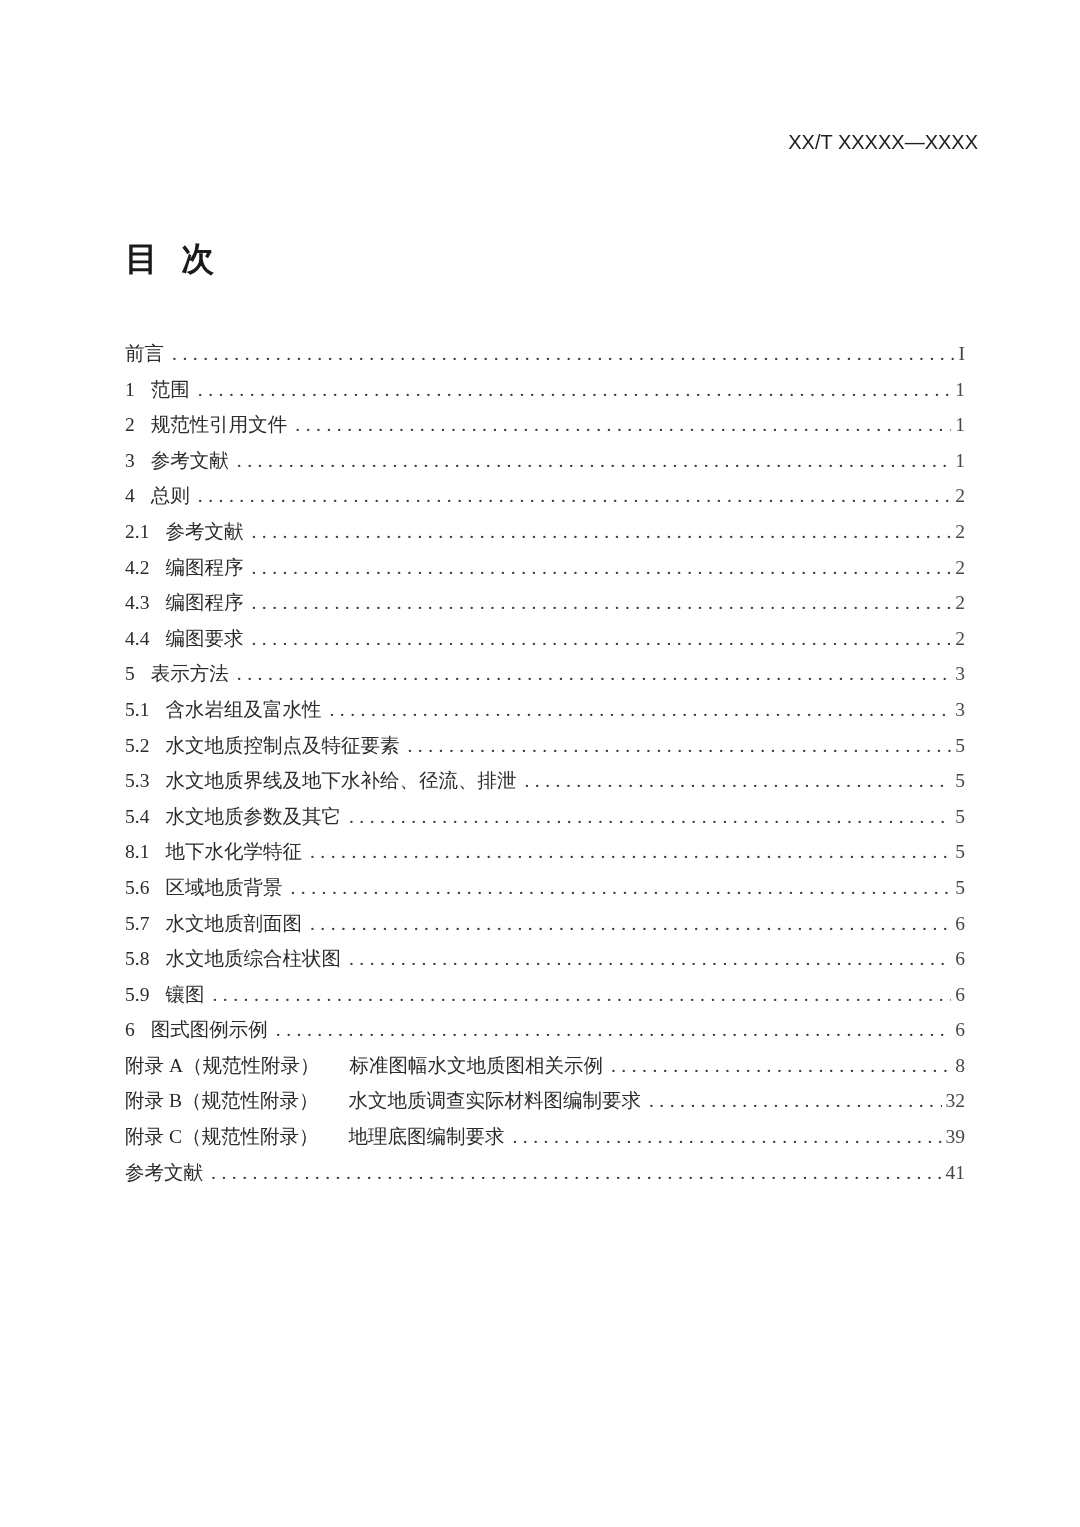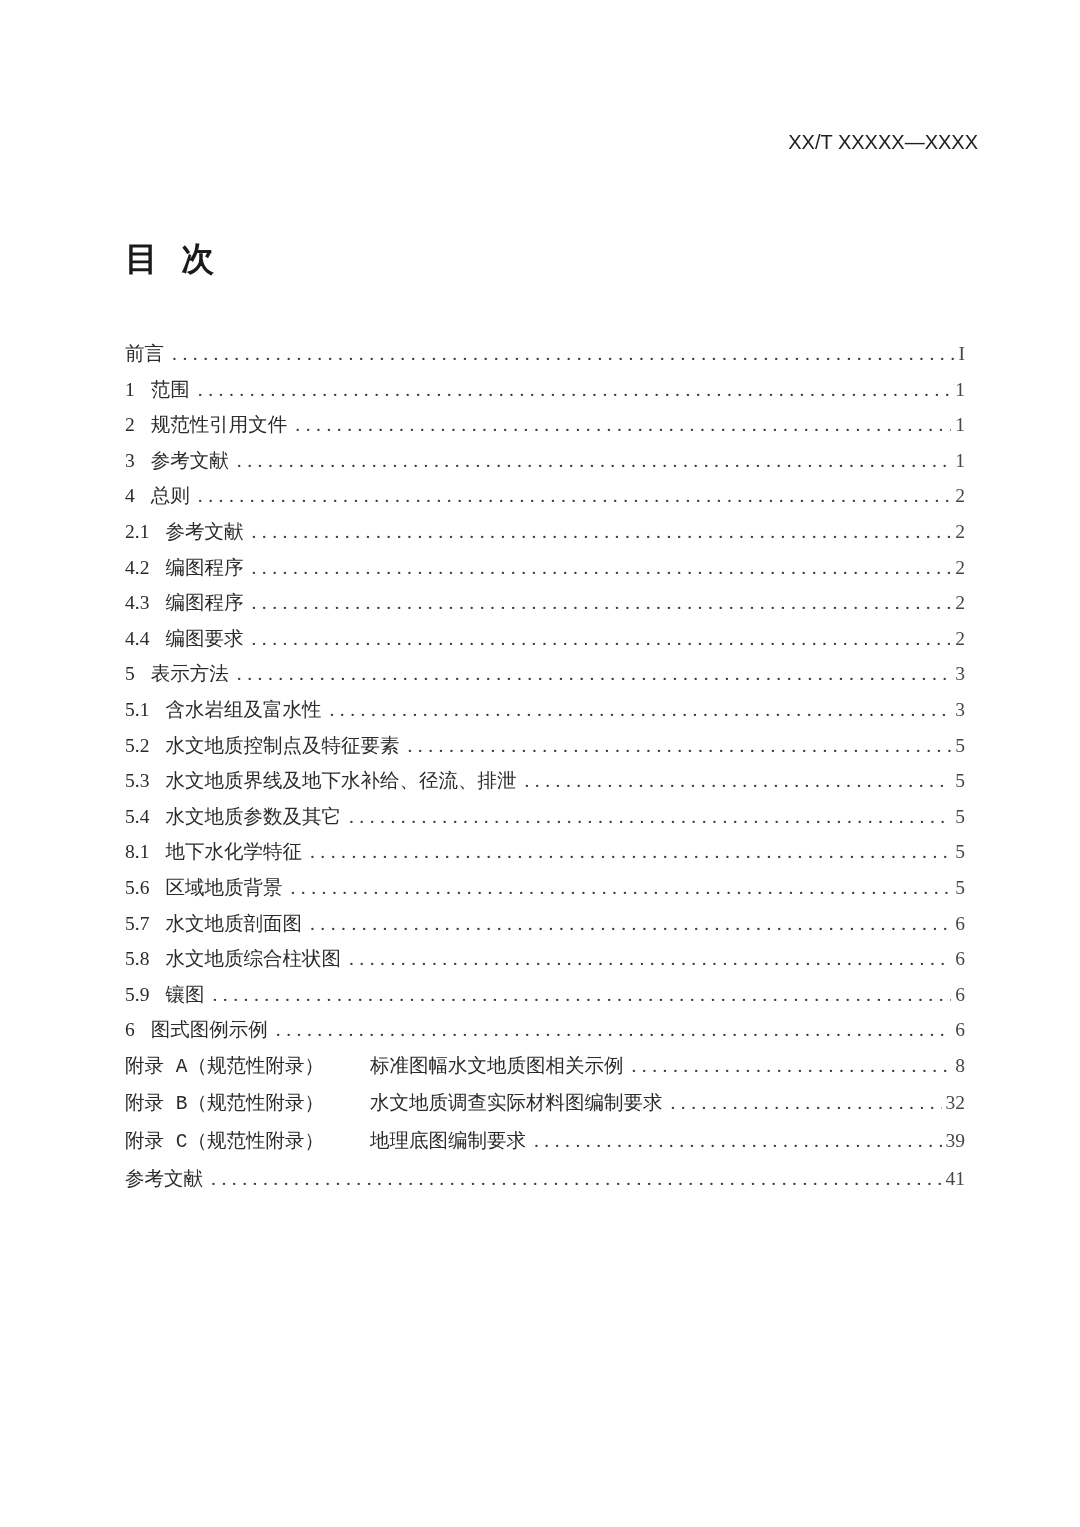--- a/index.html
+++ b/index.html
@@ -53,22 +53,21 @@
     white-space: nowrap;
   }
   .toc-row .num {
     margin-right: 16px;
     color: #2b2b2b;
   }
   .toc-row .num:empty {
     display: none;
   }
   .toc-row.appendix .num {
-    margin-right: 46px;
-    font-family: Liberation Mono, monospace;
+    margin-right: 30px;
   }
   .toc-row .label {
     color: #2b2b2b;
   }
   .toc-row .dots {
     flex: 1;
     overflow: hidden;
     white-space: nowrap;
     margin-left: 8px;
     margin-right: 4px;

